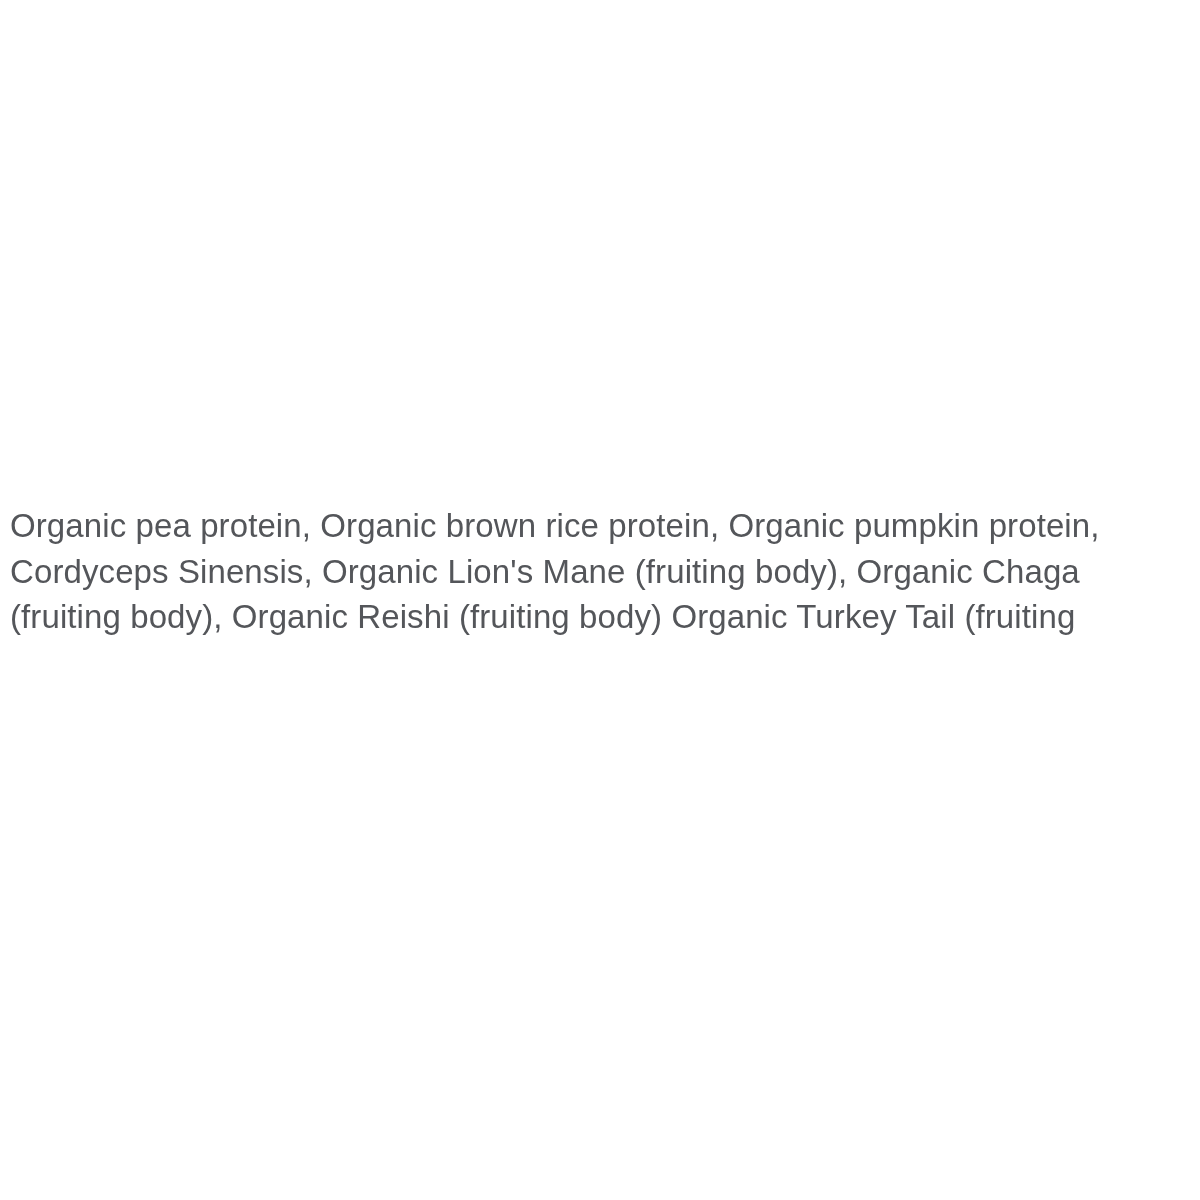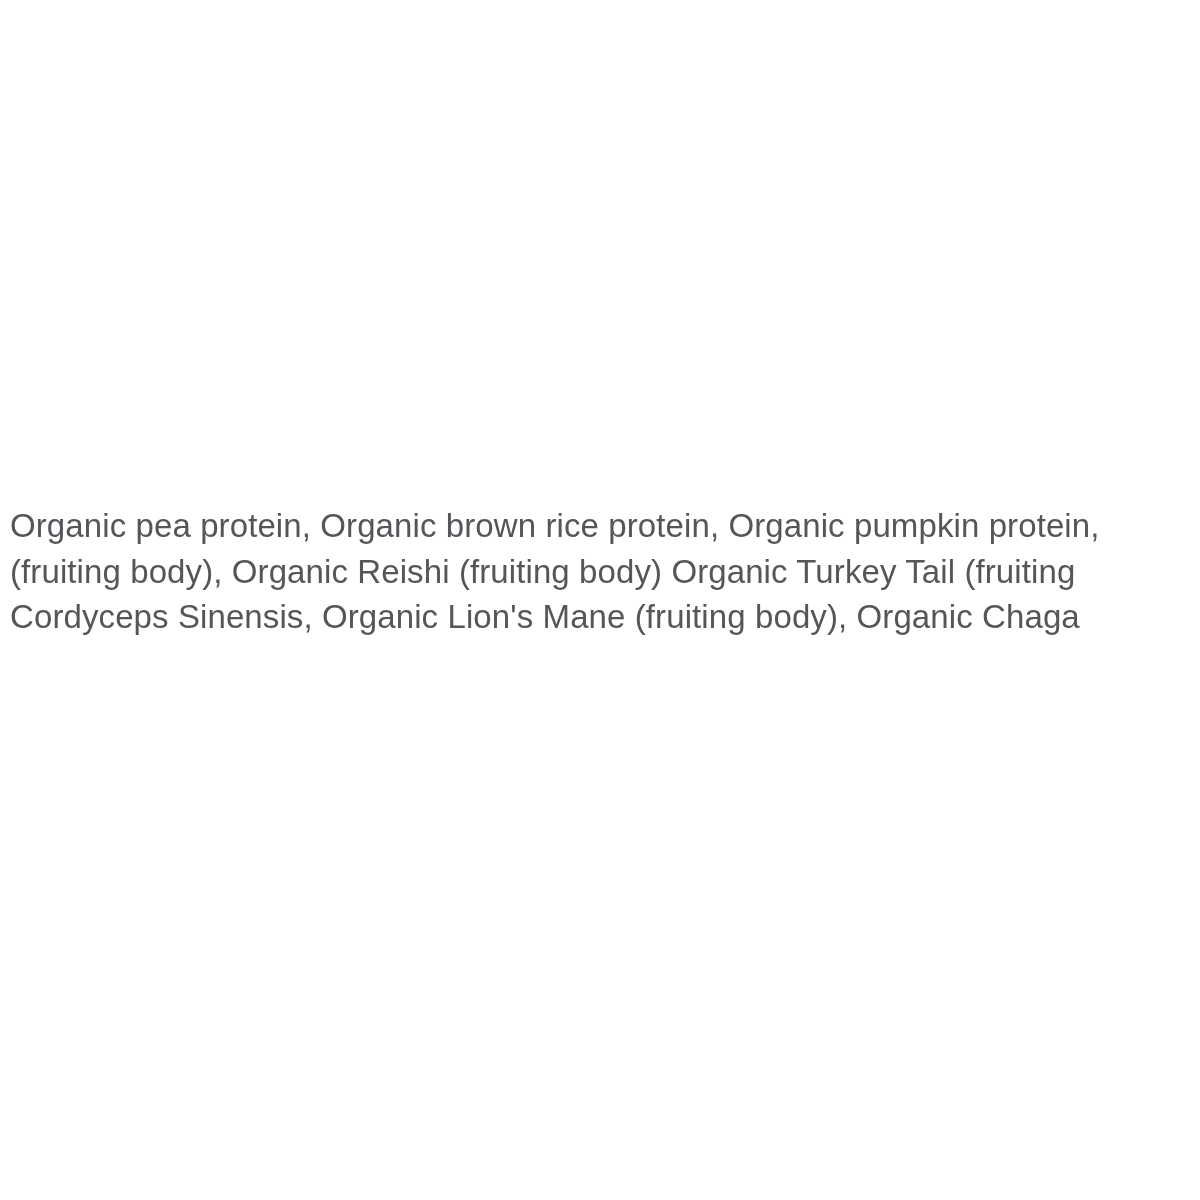--- a/index.html
+++ b/index.html
@@ -29,15 +29,15 @@
   }
   .ingredients-line {
     white-space: nowrap;
   }
 </style>
 </head>
 <body>
 
 <div class="ingredients-block">
   <div class="ingredients-line">Organic pea protein, Organic brown rice protein, Organic pumpkin protein,</div>
+  <div class="ingredients-line">Cordyceps Sinensis, Organic Lion's Mane (fruiting body), Organic Chaga</div>
   <div class="ingredients-line">(fruiting body), Organic Reishi (fruiting body) Organic Turkey Tail (fruiting</div>
-  <div class="ingredients-line">Cordyceps Sinensis, Organic Lion's Mane (fruiting body), Organic Chaga</div>
 </div>
 
 </body></html>

